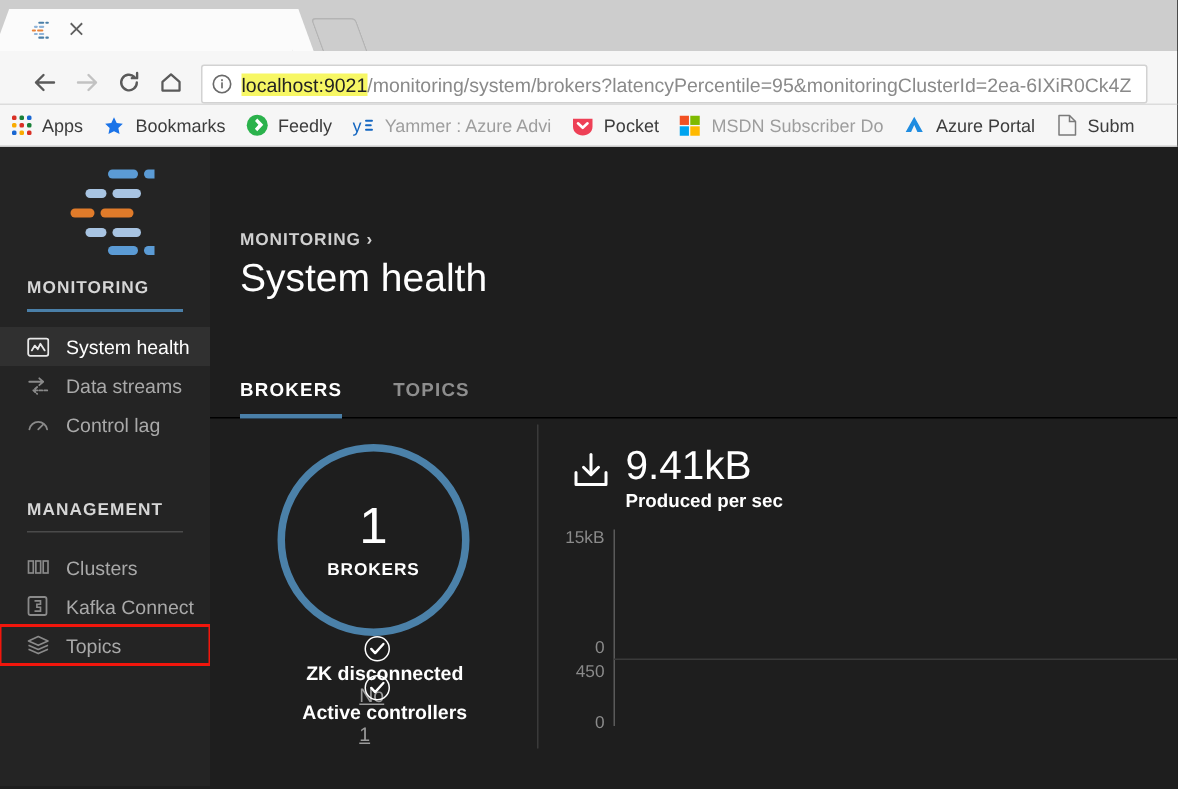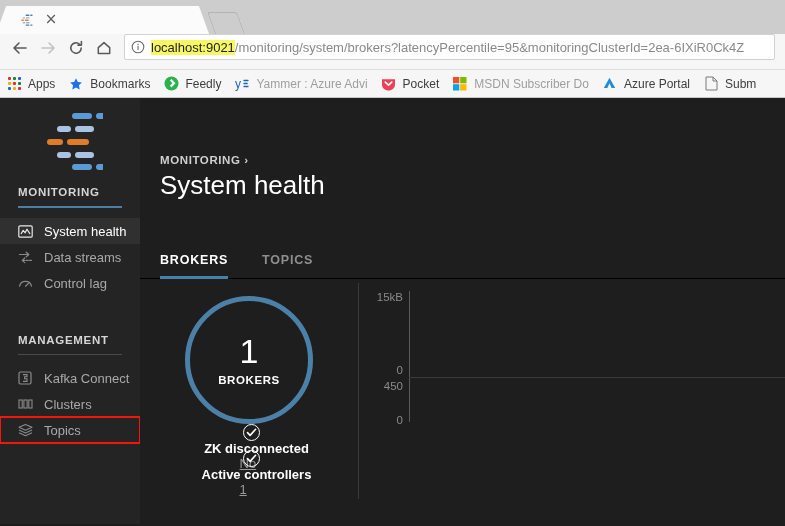--- a/index.html
+++ b/index.html
@@ -46,21 +46,21 @@
   .newtab {
     width: 30px; height: 22px; margin-left: 16px;
     border: 1px solid #b4b4b4; border-bottom: none;
     border-radius: 3px 3px 0 0;
     transform: skewX(20deg);
     background: #cdcdcd;
   }
 
   .toolbar {
     height: 36px; background: #f6f6f6;
-    display: flex; align-items: flex-start; padding: 0 6px;
+    display: flex; align-items: flex-end; padding: 0 16px;
     border-bottom: 1px solid #dcdcdc;
   }
   .nav-btn {
     width: 28px; height: 28px; display:flex; align-items:center; justify-content:center;
     color: #5a5a5a; flex:none;
   }
   .nav-btn.disabled { color: #bdbdbd; }
   .omnibox {
     flex: 1; height: 26px; margin-left: 6px; margin-right: 4px;
     background: #ffffff; border: 1px solid #d2d2d2; border-radius: 2px;
@@ -355,37 +355,37 @@
             </svg>
         </span>
         <span>Control lag</span>
       </div>
 
       <div class="side-section" style="margin-top:38px">MANAGEMENT</div>
       <div class="side-rule dim"></div>
 
       <div class="side-item">
         <span class="si-ico">
-          <svg width="14" height="14" viewBox="0 0 14 14">
-              <rect x="1" y="1" width="12" height="12" rx="1.4" stroke="currentColor" stroke-width="1.2" fill="none"></rect>
-              <path d="M5 3.6h4v2.2H6.6v2H9v2.6H5" stroke="currentColor" stroke-width="1.1" fill="none"></path>
-            </svg>
-        </span>
-        <span>Kafka Connect</span>
-      </div>
-
-      <div class="side-item">
-        <span class="si-ico">
           <svg width="15" height="14" viewBox="0 0 15 14">
               <rect x="1" y="3" width="3.2" height="8" stroke="currentColor" stroke-width="1.1" fill="none"></rect>
               <rect x="5.9" y="3" width="3.2" height="8" stroke="currentColor" stroke-width="1.1" fill="none"></rect>
               <rect x="10.8" y="3" width="3.2" height="8" stroke="currentColor" stroke-width="1.1" fill="none"></rect>
             </svg>
         </span>
         <span>Clusters</span>
+      </div>
+
+      <div class="side-item">
+        <span class="si-ico">
+          <svg width="14" height="14" viewBox="0 0 14 14">
+              <rect x="1" y="1" width="12" height="12" rx="1.4" stroke="currentColor" stroke-width="1.2" fill="none"></rect>
+              <path d="M5 3.6h4v2.2H6.6v2H9v2.6H5" stroke="currentColor" stroke-width="1.1" fill="none"></path>
+            </svg>
+        </span>
+        <span>Kafka Connect</span>
       </div>
 
       <div class="side-item highlight">
         <span class="si-ico">
           <svg width="15" height="14" viewBox="0 0 15 14">
               <path d="M7.5 1.4L14 4.3 7.5 7.2 1 4.3z" stroke="currentColor" stroke-width="1.1" fill="none" stroke-linejoin="round"></path>
               <path d="M1 7.1l6.5 2.9L14 7.1" stroke="currentColor" stroke-width="1.1" fill="none" stroke-linejoin="round"></path>
               <path d="M1 9.8l6.5 2.9L14 9.8" stroke="currentColor" stroke-width="1.1" fill="none" stroke-linejoin="round"></path>
             </svg>
         </span>
@@ -435,20 +435,33 @@
                 </svg>
             </span>
             <span class="st-label">Active controllers</span>
             <span class="st-value">1</span>
           </div>
         </div>
 
         <div class="vdiv"></div>
 
         <div class="right-panel">
+          <div class="metric-head">
+            <span class="metric-ico">
+              <svg width="26" height="26" viewBox="0 0 26 26">
+                <path d="M13 2v13" stroke="#ffffff" stroke-width="2" stroke-linecap="round"></path>
+                <path d="M8 10.5l5 5 5-5" stroke="#ffffff" stroke-width="2" fill="none" stroke-linecap="round" stroke-linejoin="round"></path>
+                <path d="M3 14v8h20v-8" stroke="#ffffff" stroke-width="2" fill="none" stroke-linecap="round" stroke-linejoin="round"></path>
+              </svg>
+            </span>
+            <span>
+              <div class="metric-val">9.41kB</div>
+              <div class="metric-sub">Produced per sec</div>
+            </span>
+          </div>
 
           <div class="plot">
             <div class="plot-row">
               <div class="axis-line"></div>
               <div class="base-line"></div>
               <div class="ytick" style="top:0">15kB</div>
               <div class="ytick" style="top:73px">0</div>
             </div>
             <div class="plot-row2">
               <div class="axis-line"></div>

